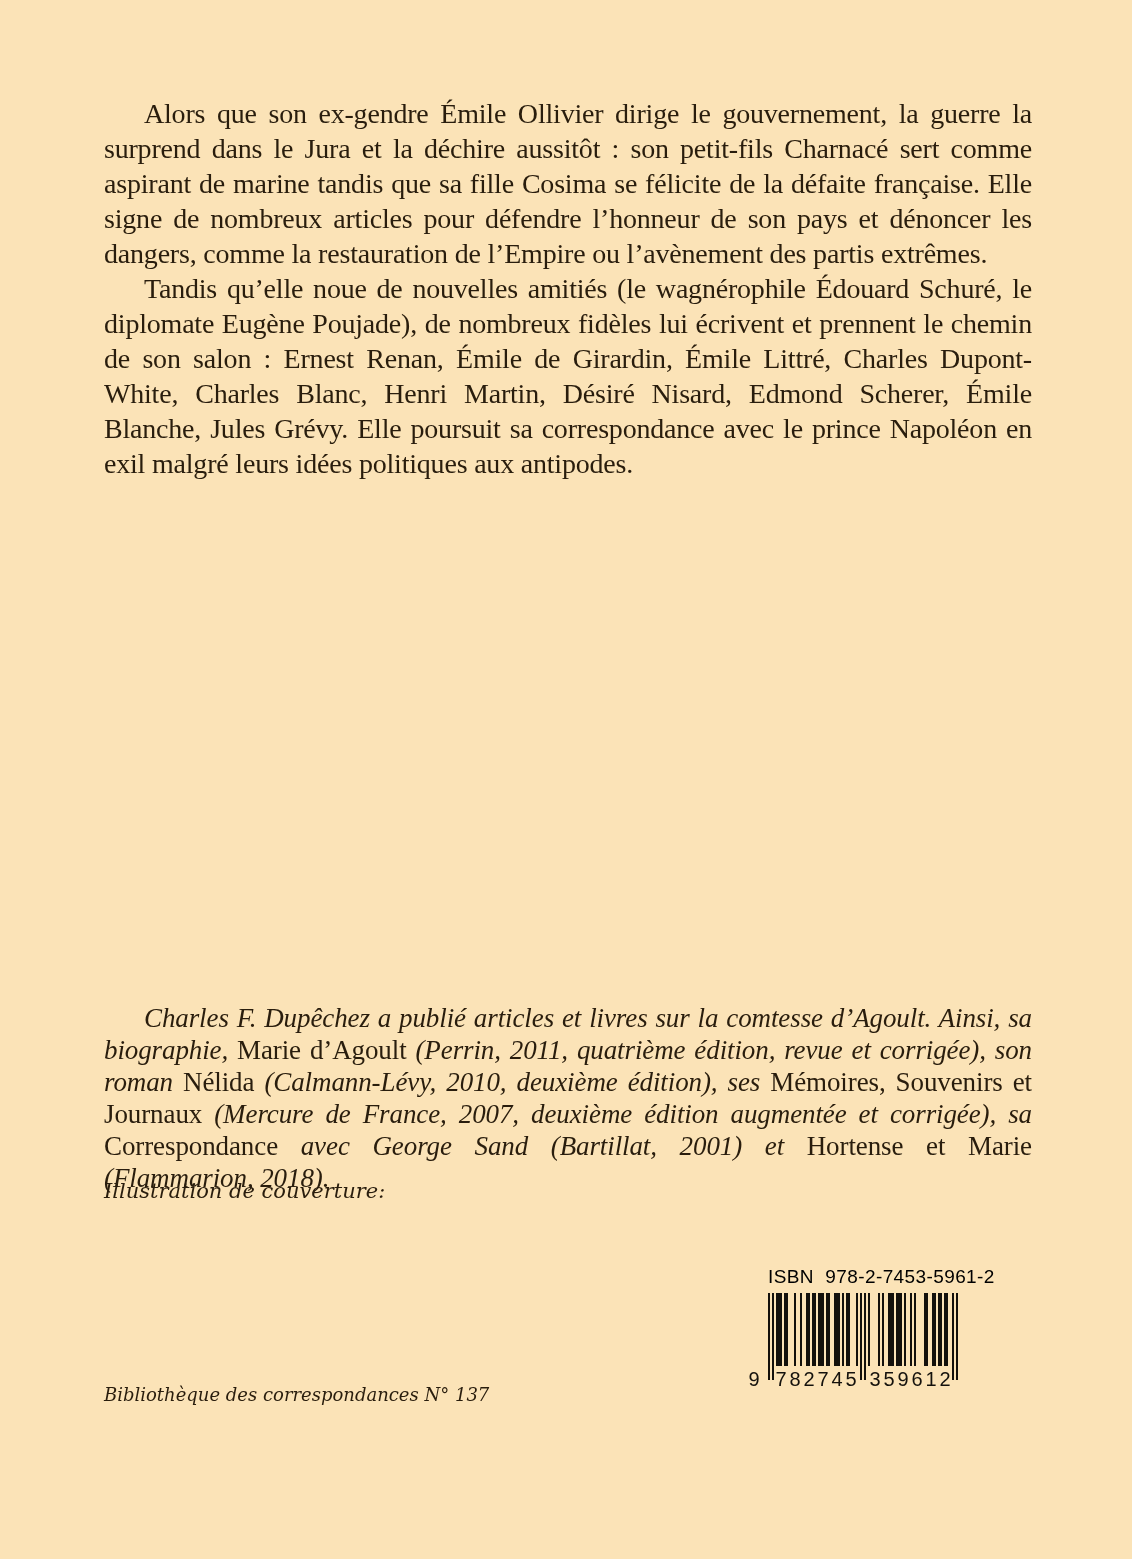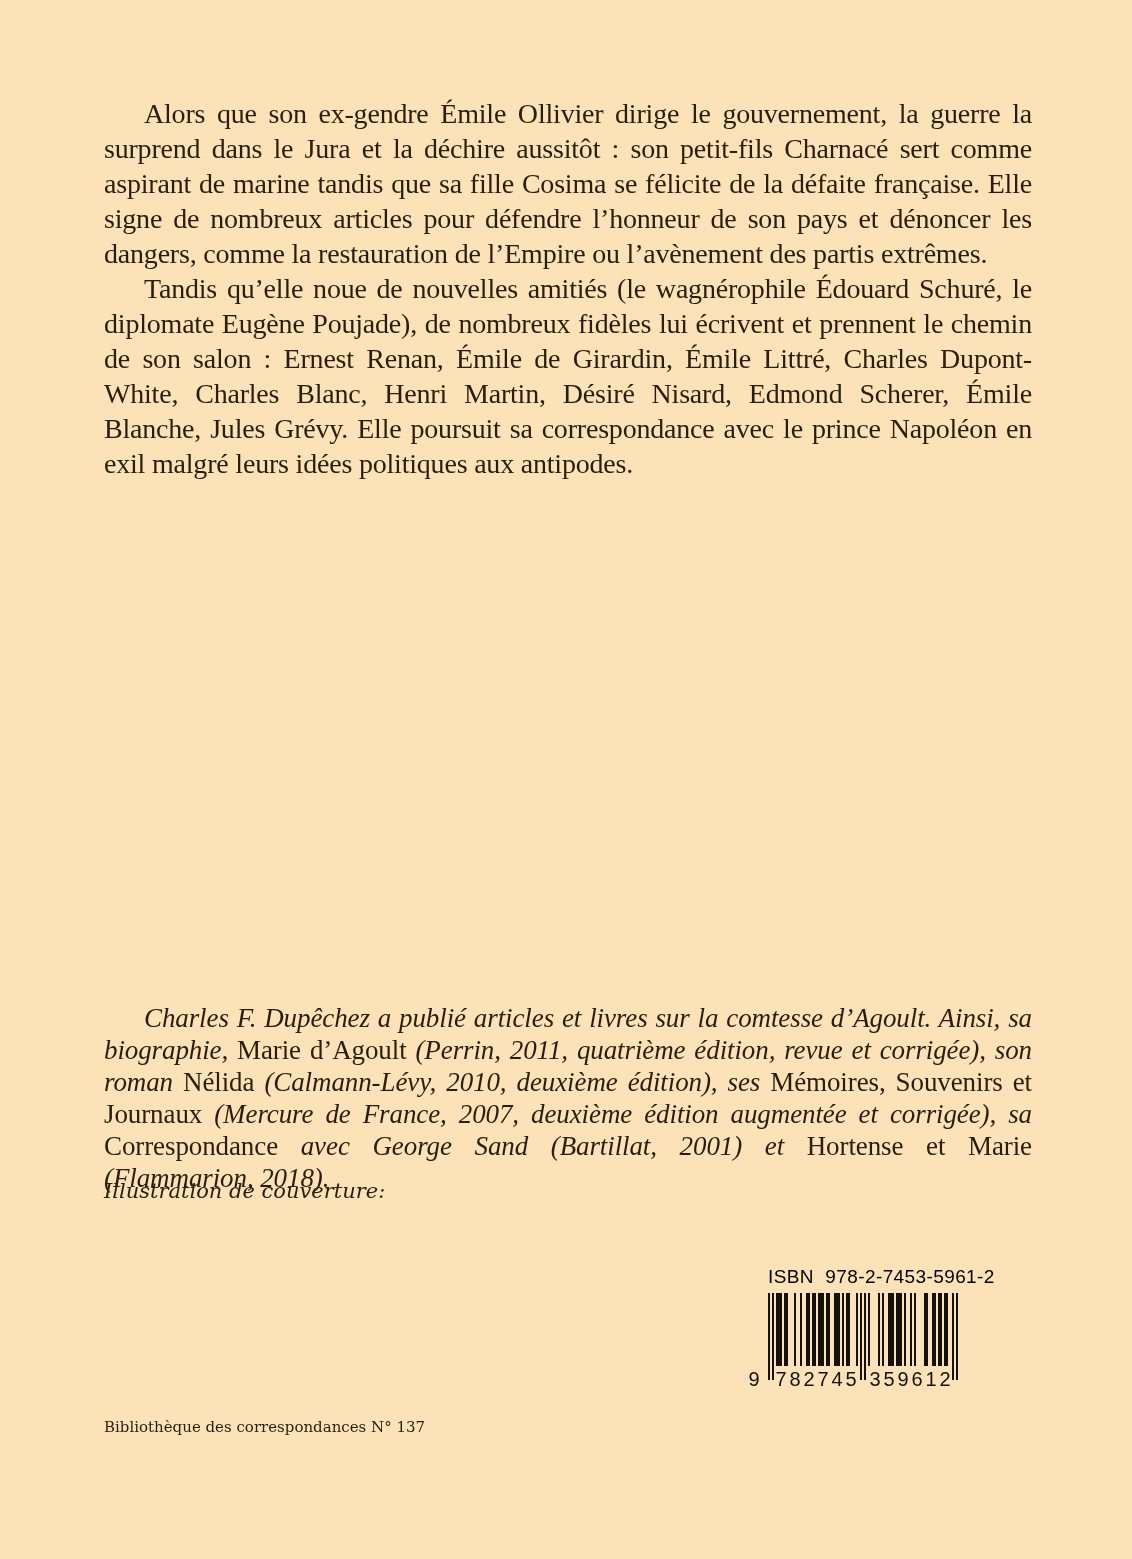--- a/index.html
+++ b/index.html
@@ -28,23 +28,23 @@
   .bio .roman{font-style:normal}
 
   .credit{
     position:absolute;left:104px;top:1177px;
     font-family:"DejaVu Serif",serif;font-style:italic;
     font-size:21px;line-height:28px;
   }
   .credit p{margin:0}
 
   .collection{
-    position:absolute;left:104px;top:1414px;
-    font-family:"DejaVu Serif",serif;
-    font-size:15px;line-height:26px;
+    position:absolute;left:104px;top:1382px;
+    font-family:"DejaVu Serif",serif;font-style:italic;
+    font-size:18px;line-height:26px;
   }
 
   .barcode{position:absolute;left:742px;top:1266px;width:222px}
   .isbn-line{
     font-family:"Liberation Sans",sans-serif;
     font-size:19px;letter-spacing:0.4px;color:#000000;
     padding-left:26px;white-space:pre;
   }
   .barcode svg{display:block;margin-top:5px}
 </style>

